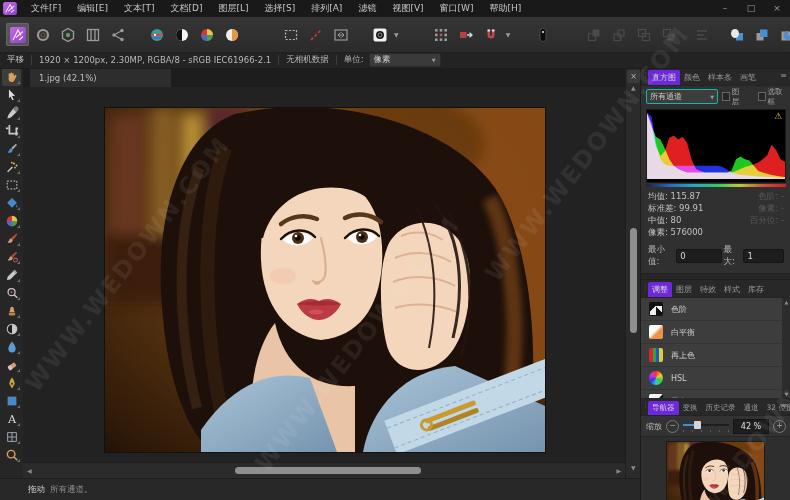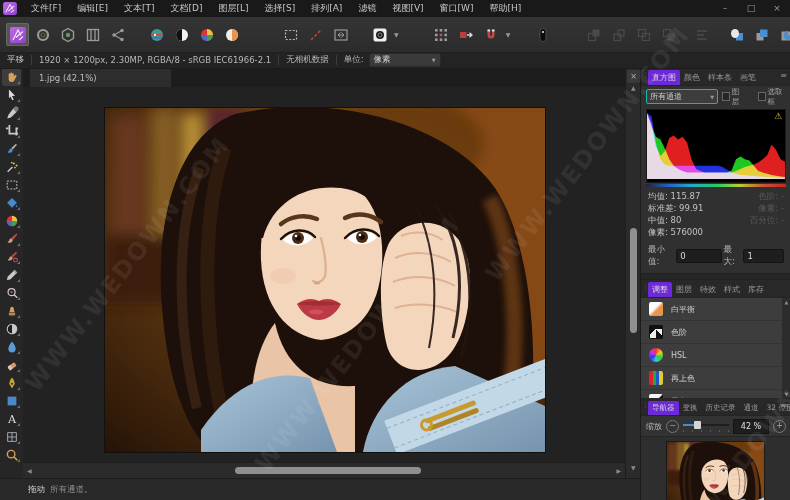--- a/index.html
+++ b/index.html
@@ -659,34 +659,34 @@
     <div class="ptabs" id="adj-tabs">
       <span class="grip">⋮</span>
     <div class="ptab active">调整</div>
         <div class="ptab">图层</div>
         <div class="ptab">特效</div>
         <div class="ptab">样式</div>
         <div class="ptab">库存</div>
       </div>
     <div class="adj-list" id="adj-list">
       <div class="adj-item">
+          <div class="adj-ic ic-levels"></div>
+          <span class="adj-label">色阶</span>
+        </div>
+        <div class="adj-item">
           <div class="adj-ic ic-wb"></div>
           <span class="adj-label">白平衡</span>
         </div>
         <div class="adj-item">
-          <div class="adj-ic ic-levels"></div>
-          <span class="adj-label">色阶</span>
+          <div class="adj-ic ic-recolor"></div>
+          <span class="adj-label">再上色</span>
         </div>
         <div class="adj-item">
           <div class="adj-ic ic-hsl"></div>
           <span class="adj-label">HSL</span>
-        </div>
-        <div class="adj-item">
-          <div class="adj-ic ic-recolor"></div>
-          <span class="adj-label">再上色</span>
         </div>
         <div class="adj-item">
           <div class="adj-ic ic-bw"></div>
           <span class="adj-label">黑白</span>
         </div>
         <div class="list-scroll">
         <span>▲</span>
         <span>▼</span>
       </div>
     </div>

